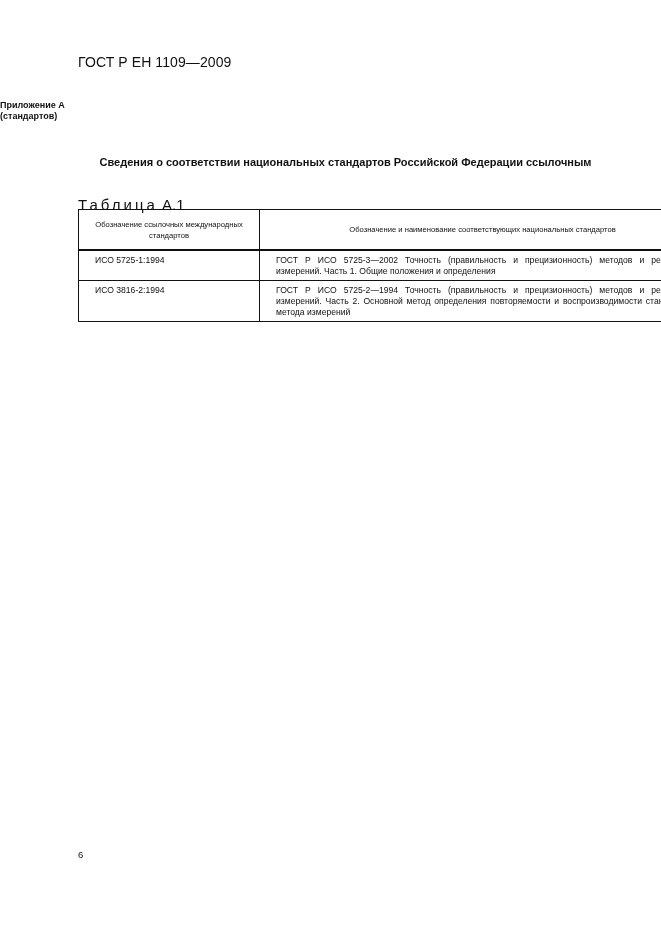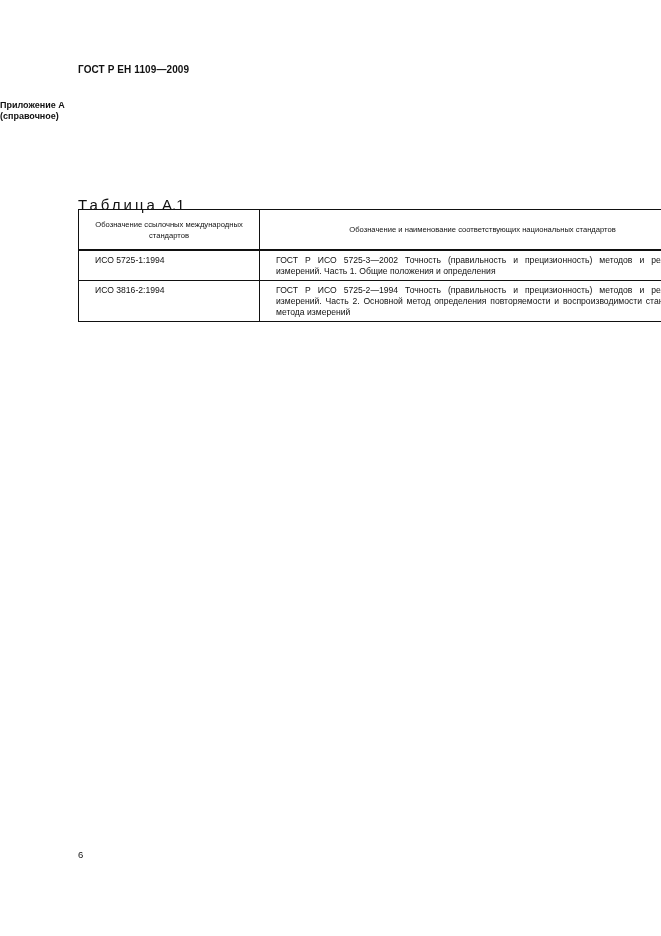--- a/index.html
+++ b/index.html
@@ -11,23 +11,23 @@
       width: 661px;
       height: 936px;
       position: relative;
       overflow: hidden;
       font-family: "Liberation Sans", sans-serif;
       color: #111111;
     }
     .doc-code {
       position: absolute;
       left: 78px;
-      top: 64px;
-      font-size: 10px;
-      font-weight: bold;
+      top: 54px;
+      font-size: 14px;
+      font-weight: normal;
       letter-spacing: 0.1px;
     }
     .annex {
       position: absolute;
       left: 0;
       width: 661px;
       top: 100px;
       font-size: 9px;
       font-weight: bold;
       line-height: 11px;
@@ -89,24 +89,25 @@
       font-size: 9.5px;
     }
   </style>
 </head>
 <body>
 
 <div class="doc-code">ГОСТ Р ЕН 1109—2009</div>
 
 <div class="annex">
   <div>Приложение А</div>
-  <div>(справочное)</div>
+  <div>(стандартов)</div>
 </div>
 
 <div class="section-title">
+  <div>Сведения о соответствии национальных стандартов Российской Федерации ссылочным</div>
 </div>
 
 <div class="table-caption">
   <span class="spaced">Таблица</span>
   <span>А.1</span>
 </div>
 
 <table class="std-table">
   <thead>
     <tr>

